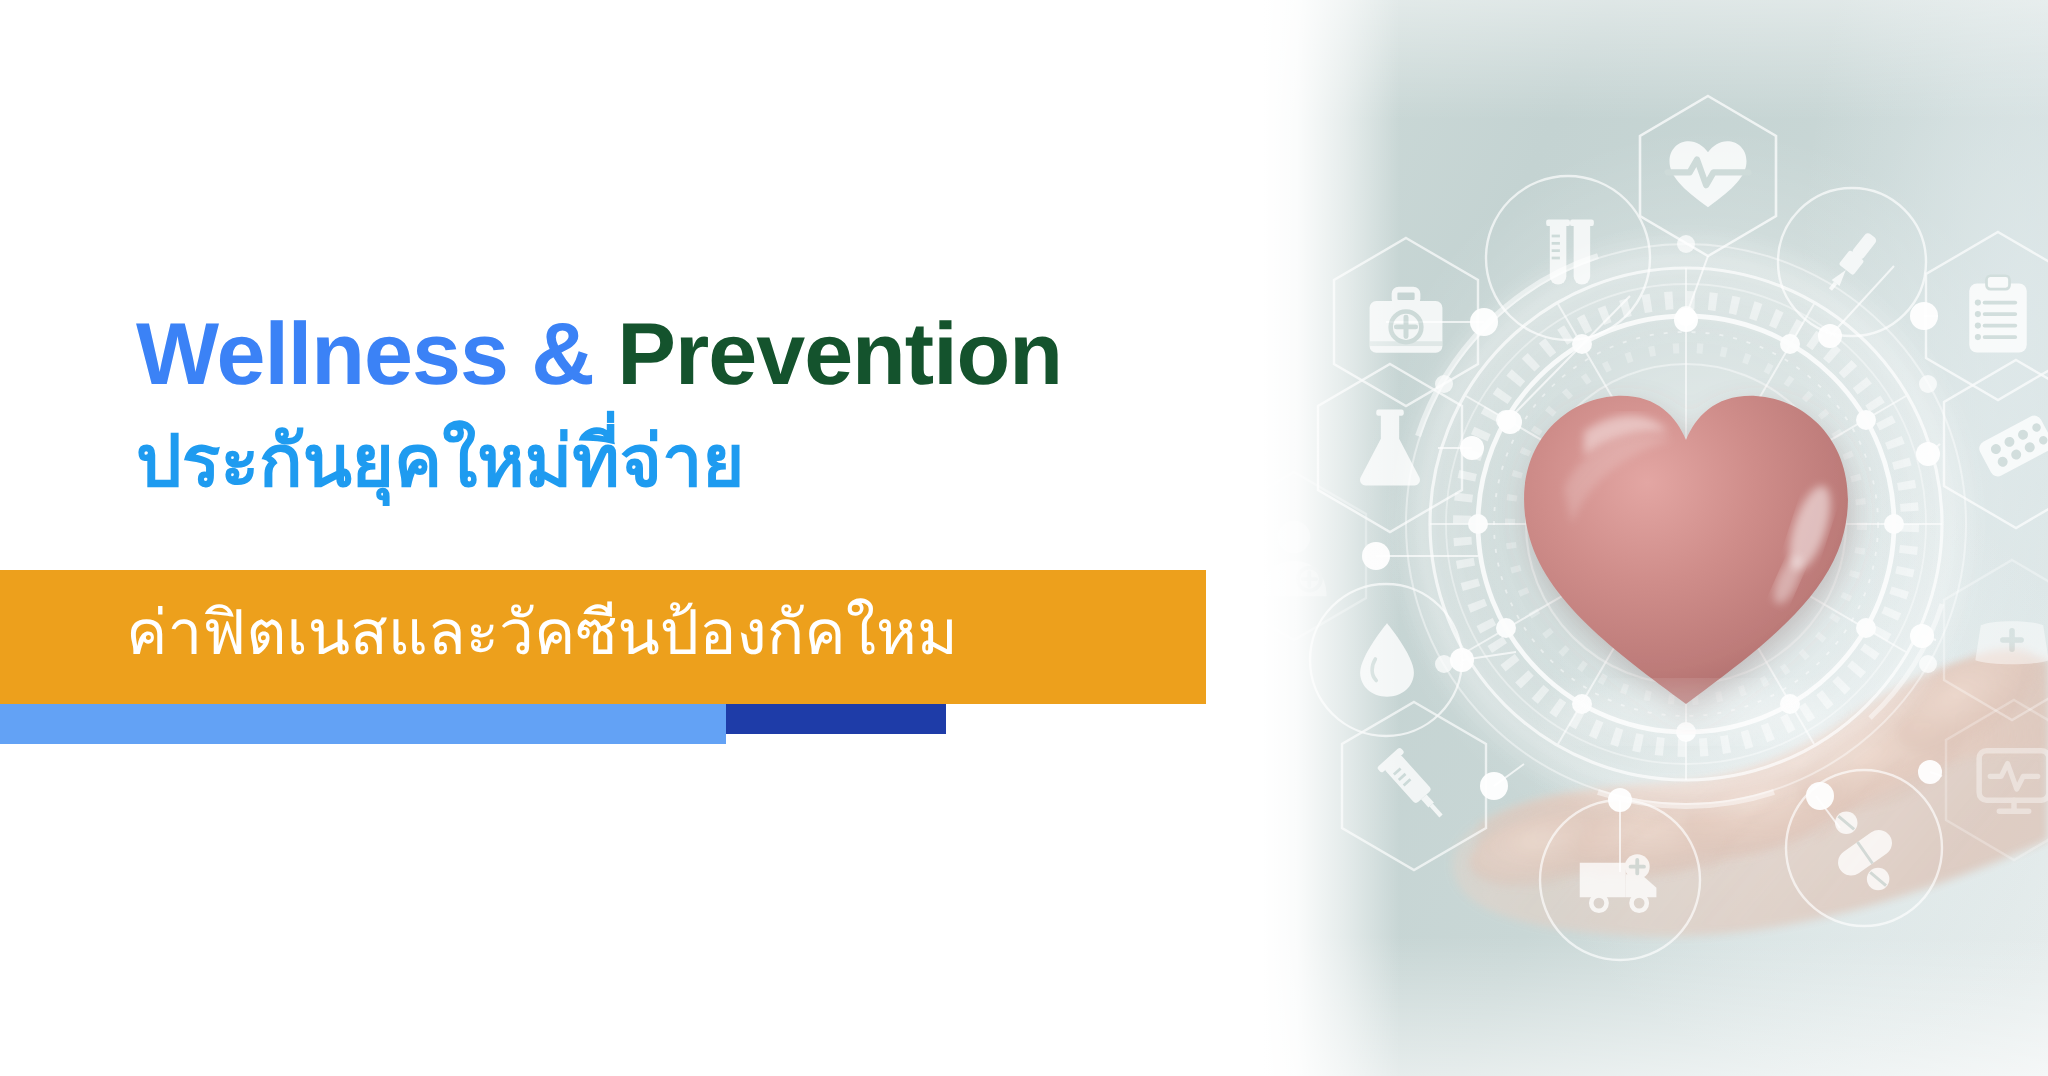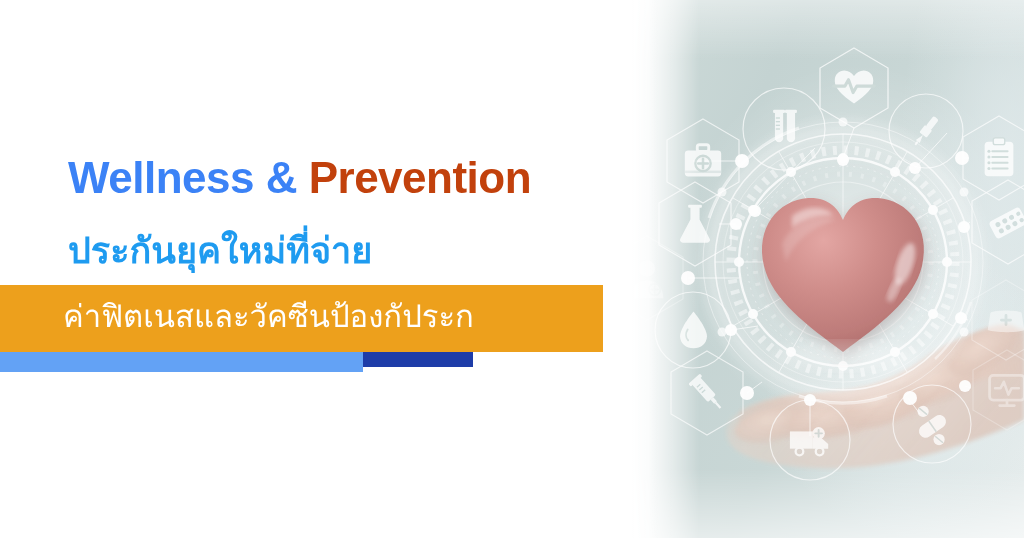--- a/index.html
+++ b/index.html
@@ -40,23 +40,23 @@
     position:absolute; left:0; top:0; width:100%; height:60px;
     background:linear-gradient(to bottom,rgba(255,255,255,0.45),rgba(255,255,255,0));
     z-index:8;
   }
   #hero-svg { position:absolute; inset:0; width:402px; height:538px; }
 
   
   #headline { position:absolute; left:68px; top:155px; width:560px;
     font-size:44px; font-weight:bold; letter-spacing:-0.5px; white-space:nowrap; line-height:1.05; }
   #headline .seg1 { color:#3b82f6; }
-  #headline .seg2 { color:#c2410c; }
-
-  #subhead { position:absolute; left:68px; top:228px; width:560px;
+  #headline .seg2 { color:#14532d; }
+
+  #subhead { position:absolute; left:68px; top:208px; width:560px;
     font-size:36px; font-weight:bold; color:#1e9bf0; line-height:1.25; white-space:nowrap; }
 
   #orange-band { position:absolute; left:0px; top:285px; width:603px; height:67px;
     background:#eda01c; }
   #orange-band-text { position:absolute; left:63px; top:297px; width:540px;
     font-size:31px; color:#ffffff; line-height:1.3; white-space:nowrap; }
 
   #bar-light { position:absolute; left:0px; top:352px; width:363px; height:20px; background:#63a2f5; }
   #bar-dark  { position:absolute; left:363px; top:352px; width:110px; height:15px; background:#1e3ca8; }
 </style>
@@ -421,18 +421,18 @@
     <div class="hero-fade-left"></div>
   </div>
 
   <div id="headline">
     <span class="seg1">Wellness &amp; </span><span class="seg2">Prevention</span>
   </div>
 
   <div id="subhead">ประกันยุคใหม่ที่จ่าย</div>
 
   <div id="orange-band"></div>
-  <div id="orange-band-text">ค่าฟิตเนสและวัคซีนป้องกัประก</div>
+  <div id="orange-band-text">ค่าฟิตเนสและวัคซีนป้องกัคใหม</div>
 
   <div id="bar-light"></div>
   <div id="bar-dark"></div>
 
 </div>
 
 </body></html>

